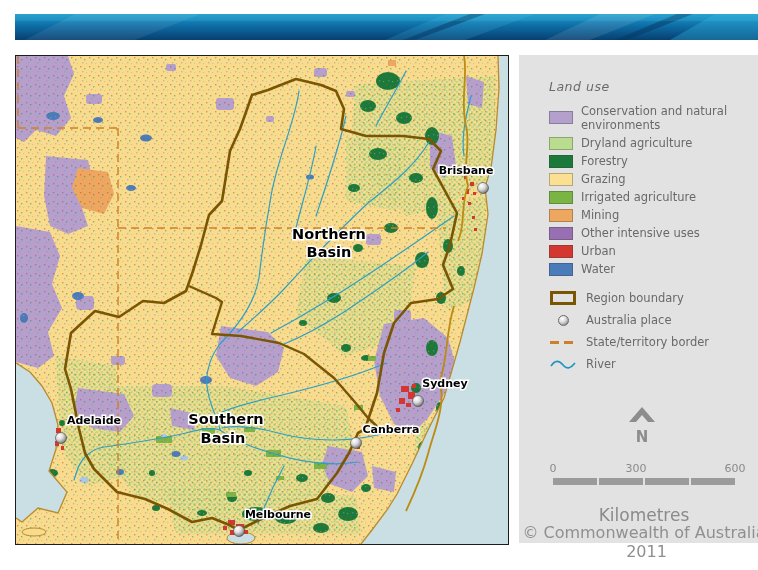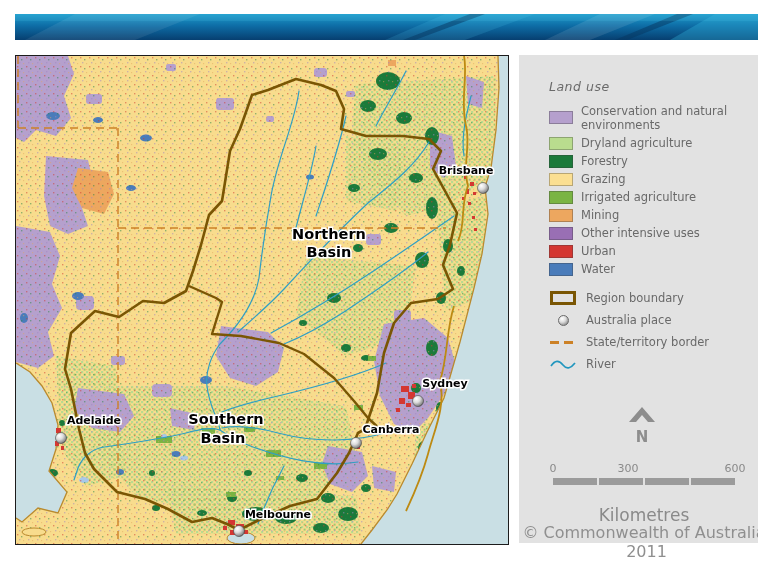--- a/index.html
+++ b/index.html
@@ -354,21 +354,21 @@
   </div>
 
   <div class="compass">
     <svg width="26" height="16">
       <polygon points="13,0 26,15 19,15 13,8 7,15 0,15" fill="#8d8d8d"></polygon>
     </svg>
     <div class="n">N</div>
   </div>
 
   <div class="tick" style="left:34px;">0</div>
-  <div class="tick" style="left:109px;">300</div>
+  <div class="tick" style="left:117px;">300</div>
   <div class="tick" style="left:216px;">600</div>
   <div class="scalebar">
     <div></div>
     <div></div>
     <div></div>
     <div></div>
   </div>
   <div class="scale-unit">Kilometres</div>
 
   <div class="copyright">© Commonwealth of Australia, 2011</div>

